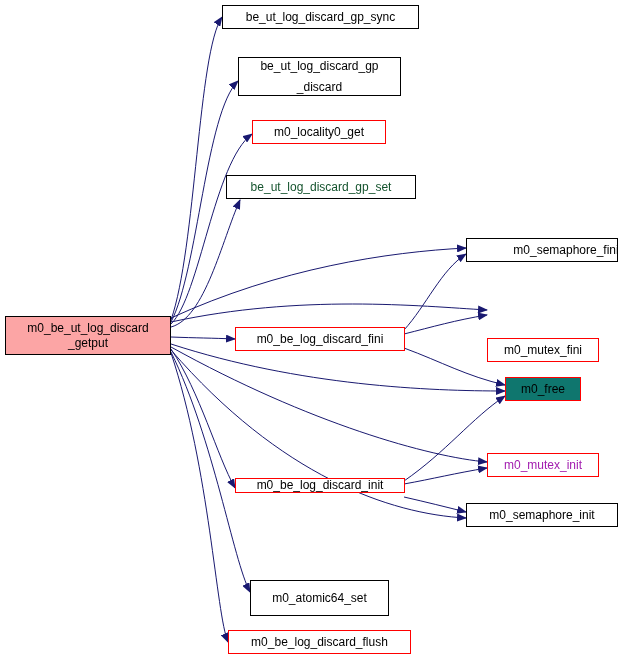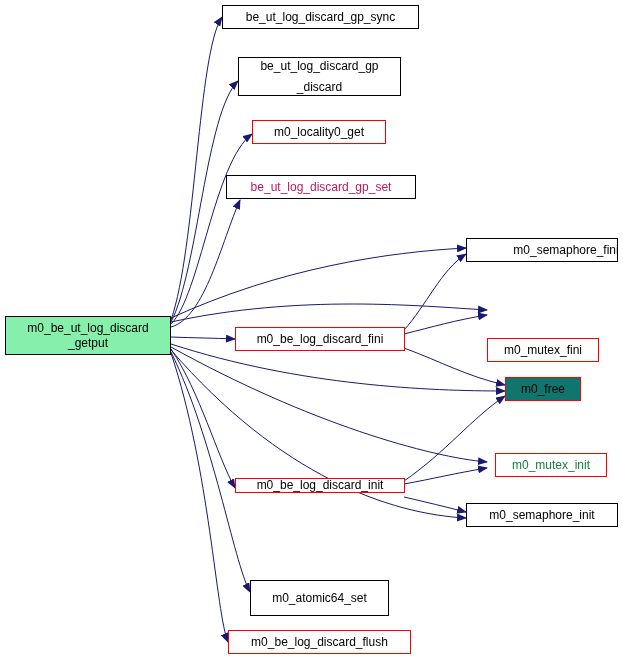--- a/index.html
+++ b/index.html
@@ -65,50 +65,50 @@
         <path d="M171,353 C210,470 216,614 228,642" class="edge" stroke="#191970" marker-end="url(#arrow)"></path>
         <path d="M404,330 C426,306 441,270 466,254" class="edge" stroke="#191970" marker-end="url(#arrow)"></path>
         <path d="M404,334 C432,327 456,320 487,315" class="edge" stroke="#191970" marker-end="url(#arrow)"></path>
         <path d="M404,348 C442,362 466,376 505,385" class="edge" stroke="#191970" marker-end="url(#arrow)"></path>
         <path d="M404,484 C432,479 456,473 487,468" class="edge" stroke="#191970" marker-end="url(#arrow)"></path>
         <path d="M404,481 C446,452 472,418 505,396" class="edge" stroke="#191970" marker-end="url(#arrow)"></path>
         <path d="M404,497 C426,502 446,507 466,512" class="edge" stroke="#191970" marker-end="url(#arrow)"></path>
       </g>
   </svg>
   <div>
-      <div class="node main" style="left: 5px; top: 316px; width: 166px; height: 39px; border-color: rgb(0, 0, 0); background: #86efac; color: rgb(0, 0, 0);">
+      <div class="node main" style="left: 5px; top: 316px; width: 166px; height: 39px; border-color: rgb(0, 0, 0); background: #fca5a5; color: rgb(0, 0, 0);">
         <span class="node-line">m0_be_ut_log_discard</span>
         <span class="node-line">_getput</span>
       </div>
       <div class="node" style="left: 222px; top: 5px; width: 197px; height: 24px; border-color: rgb(0, 0, 0); background: rgb(255, 255, 255); color: rgb(0, 0, 0);">
         <span class="node-line">be_ut_log_discard_gp_sync</span>
       </div>
       <div class="node" style="left: 238px; top: 57px; width: 163px; height: 39px; border-color: rgb(0, 0, 0); background: rgb(255, 255, 255); color: rgb(0, 0, 0); gap: 6px;">
         <span class="node-line">be_ut_log_discard_gp</span>
         <span class="node-line">_discard</span>
       </div>
       <div class="node" style="left: 252px; top: 120px; width: 134px; height: 24px; border-color: rgb(255, 0, 0); background: rgb(255, 255, 255); color: rgb(0, 0, 0);">
         <span class="node-line">m0_locality0_get</span>
       </div>
-      <div class="node" style="left: 226px; top: 175px; width: 190px; height: 24px; border-color: rgb(0, 0, 0); background: rgb(255, 255, 255); color: #be185d;">
+      <div class="node" style="left: 226px; top: 175px; width: 190px; height: 24px; border-color: rgb(0, 0, 0); background: rgb(255, 255, 255); color: #14532d;">
         <span class="node-line">be_ut_log_discard_gp_set</span>
       </div>
       <div class="node" style="left: 466px; top: 238px; width: 152px; height: 24px; border-color: rgb(0, 0, 0); background: rgb(255, 255, 255); color: rgb(0, 0, 0); padding-left: 48px;">
         <span class="node-line">m0_semaphore_fini</span>
       </div>
       <div class="node" style="left: 487px; top: 302px; width: 112px; height: 24px; border-color: rgb(255, 0, 0); background: rgb(255, 255, 255); color: rgb(0, 0, 0); margin-top: 36px;">
         <span class="node-line">m0_mutex_fini</span>
       </div>
       <div class="node" style="left: 235px; top: 327px; width: 170px; height: 24px; border-color: rgb(255, 0, 0); background: rgb(255, 255, 255); color: rgb(0, 0, 0); text-align: center;">
         <span class="node-line">m0_be_log_discard_fini</span>
       </div>
       <div class="node" style="left: 505px; top: 377px; width: 76px; height: 24px; border-color: rgb(255, 0, 0); background: #0f766e; color: rgb(0, 0, 0);">
         <span class="node-line">m0_free</span>
       </div>
-      <div class="node" style="left: 487px; top: 453px; width: 112px; height: 24px; border-color: rgb(255, 0, 0); background: rgb(255, 255, 255); color: #15803d; margin-left: 8px;">
+      <div class="node" style="left: 487px; top: 453px; width: 112px; height: 24px; border-color: rgb(255, 0, 0); background: rgb(255, 255, 255); color: #a21caf;">
         <span class="node-line">m0_mutex_init</span>
       </div>
       <div class="node" style="left: 235px; top: 478px; width: 170px; height: 15px; border-color: rgb(255, 0, 0); background: rgb(255, 255, 255); color: rgb(0, 0, 0);">
         <span class="node-line">m0_be_log_discard_init</span>
       </div>
       <div class="node" style="left: 466px; top: 503px; width: 152px; height: 24px; border-color: rgb(0, 0, 0); background: rgb(255, 255, 255); color: rgb(0, 0, 0);">
         <span class="node-line">m0_semaphore_init</span>
       </div>
       <div class="node" style="left: 250px; top: 580px; width: 139px; height: 36px; border-color: rgb(0, 0, 0); background: rgb(255, 255, 255); color: rgb(0, 0, 0);">
         <span class="node-line">m0_atomic64_set</span>

